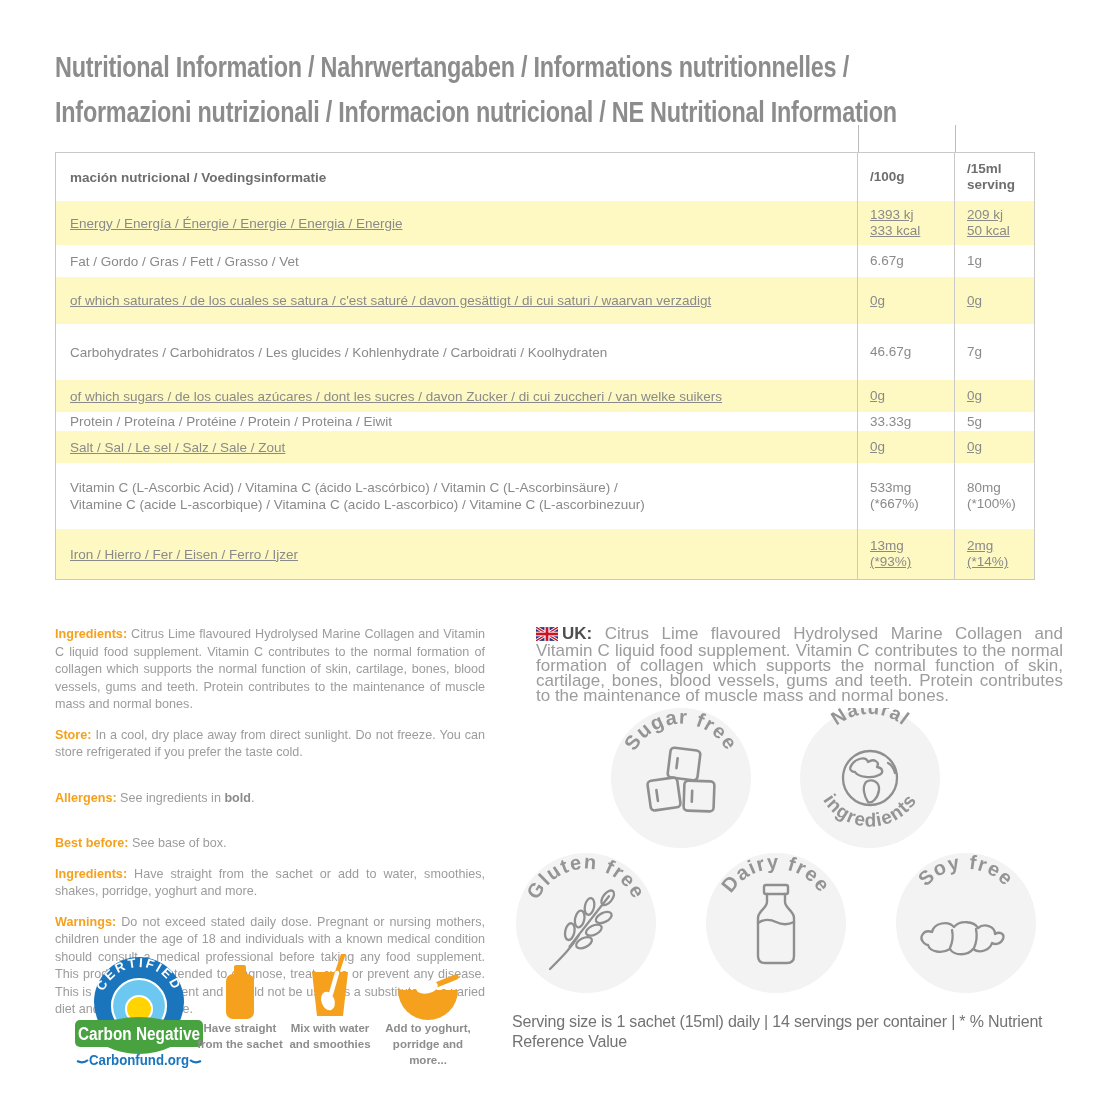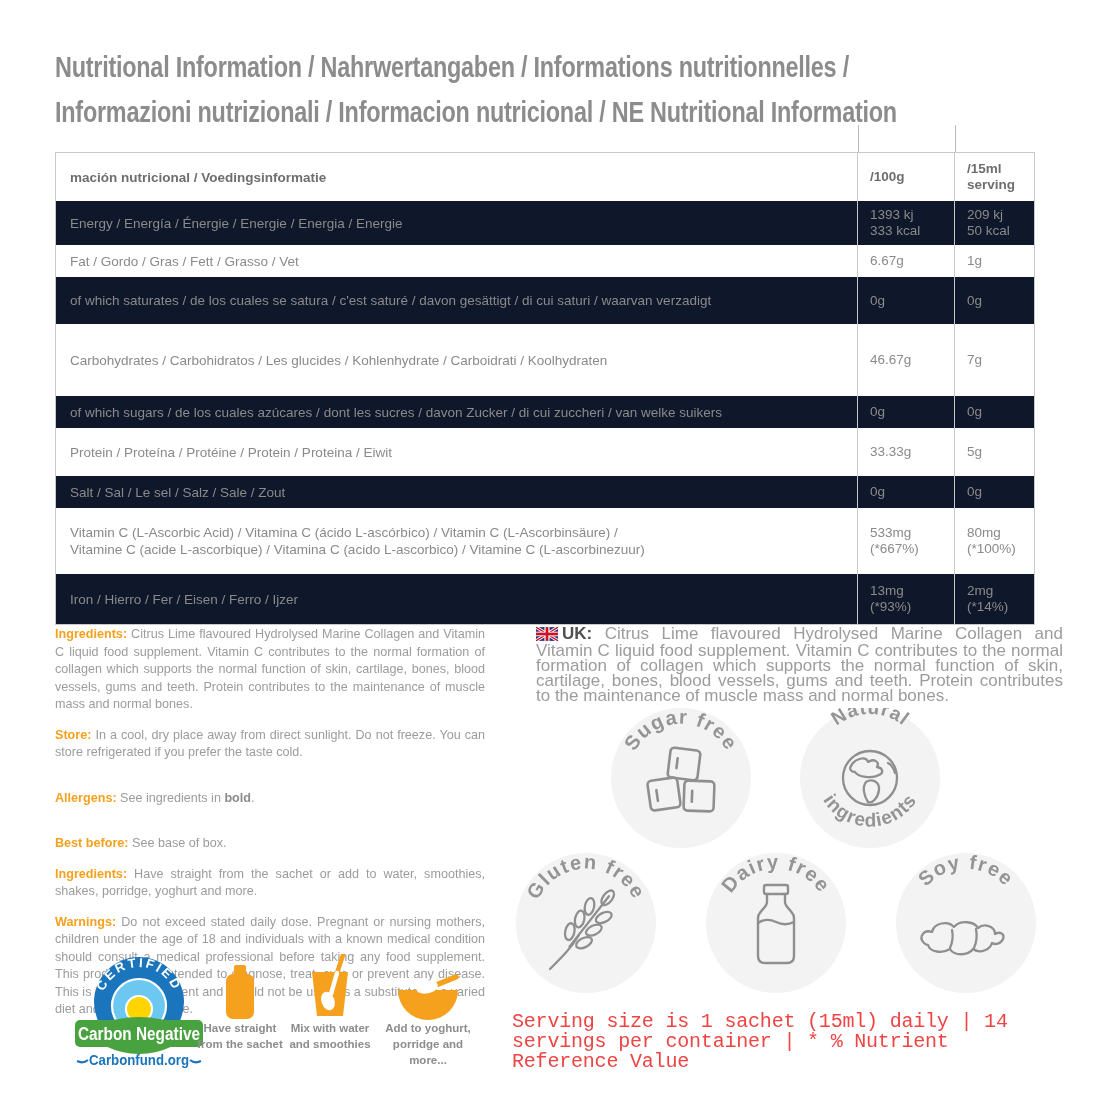--- a/index.html
+++ b/index.html
@@ -17,24 +17,24 @@
   
   .ntable{position:absolute;left:55px;top:152px;width:980px;border:1px solid #c9c9c9;
           box-sizing:border-box;color:#8a8a8a;font-size:13.5px;}
   .trow{display:flex;box-sizing:border-box;}
   .c-label{flex:1;display:flex;flex-direction:column;justify-content:center;
            padding:0 14px;box-sizing:border-box;}
   .c-label .lbl{display:block;line-height:17px;}
   .c-val{width:97px;border-left:1px solid #c9c9c9;display:flex;flex-direction:column;
          justify-content:center;padding-left:12px;box-sizing:border-box;line-height:16px;}
   .c-val.last{width:80px;}
-  .gray{background:#0f172a;}
+  .gray{background:#fef9c3;text-decoration:underline;}
   .b{font-weight:bold;color:#6e6e6e;}
-  .h48{height:48px}.h44{height:44px}.h32{height:32px}.h47{height:47px}.h68{height:72px}
-  .h34{height:32px}.h36{height:48px}.h66{height:66px}.h50{height:50px}
+  .h48{height:48px}.h44{height:44px}.h32{height:32px}.h47{height:47px}.h68{height:56px}
+  .h34{height:32px}.h36{height:19px}.h66{height:66px}.h50{height:50px}
 
   
   .leftcol{position:absolute;left:55px;top:626px;width:430px;color:#9c9c9c;
            font-size:12.6px;line-height:17.5px;text-align:justify;}
   .para{margin:0 0 13px 0;}
   .plabel{color:#f5a11d;font-weight:bold;}
   .boldword{font-weight:bold;color:#8b8b8b;}
   .line{display:block;margin-top:28px;}
 
   .ukcol{position:absolute;left:536px;top:626px;width:527px;color:#9c9c9c;
@@ -50,22 +50,22 @@
   
   .cert{position:absolute;left:75px;top:956px;width:128px;height:112px;}
   .cert text{font-family:"Liberation Sans", sans-serif;}
 
   
   .usage{position:absolute;top:956px;width:100px;text-align:center;}
   .usage .iconbox{height:64px;display:flex;align-items:flex-end;justify-content:center;}
   .usage .cap{font-size:11.5px;font-weight:600;color:#8d8d8d;line-height:16px;}
 
   
-  .serving{position:absolute;left:512px;top:1012px;width:540px;color:#ef4444;
-           font-size:20px;line-height:20px;letter-spacing:-0.2px;font-family:Liberation Mono, monospace;}
+  .serving{position:absolute;left:512px;top:1012px;width:540px;color:#737373;
+           font-size:16px;line-height:20px;letter-spacing:-0.2px;}
 </style>
 </head>
 <body>
 
 <div id="stage">
 
   <h1 class="page-title" style="margin:0;">
     <span class="tline">Nutritional Information / Nahrwertangaben / Informations nutritionnelles /</span>
     <span class="tline">Informazioni nutrizionali / Informacion nutricional / NE Nutritional Information</span>
   </h1>

